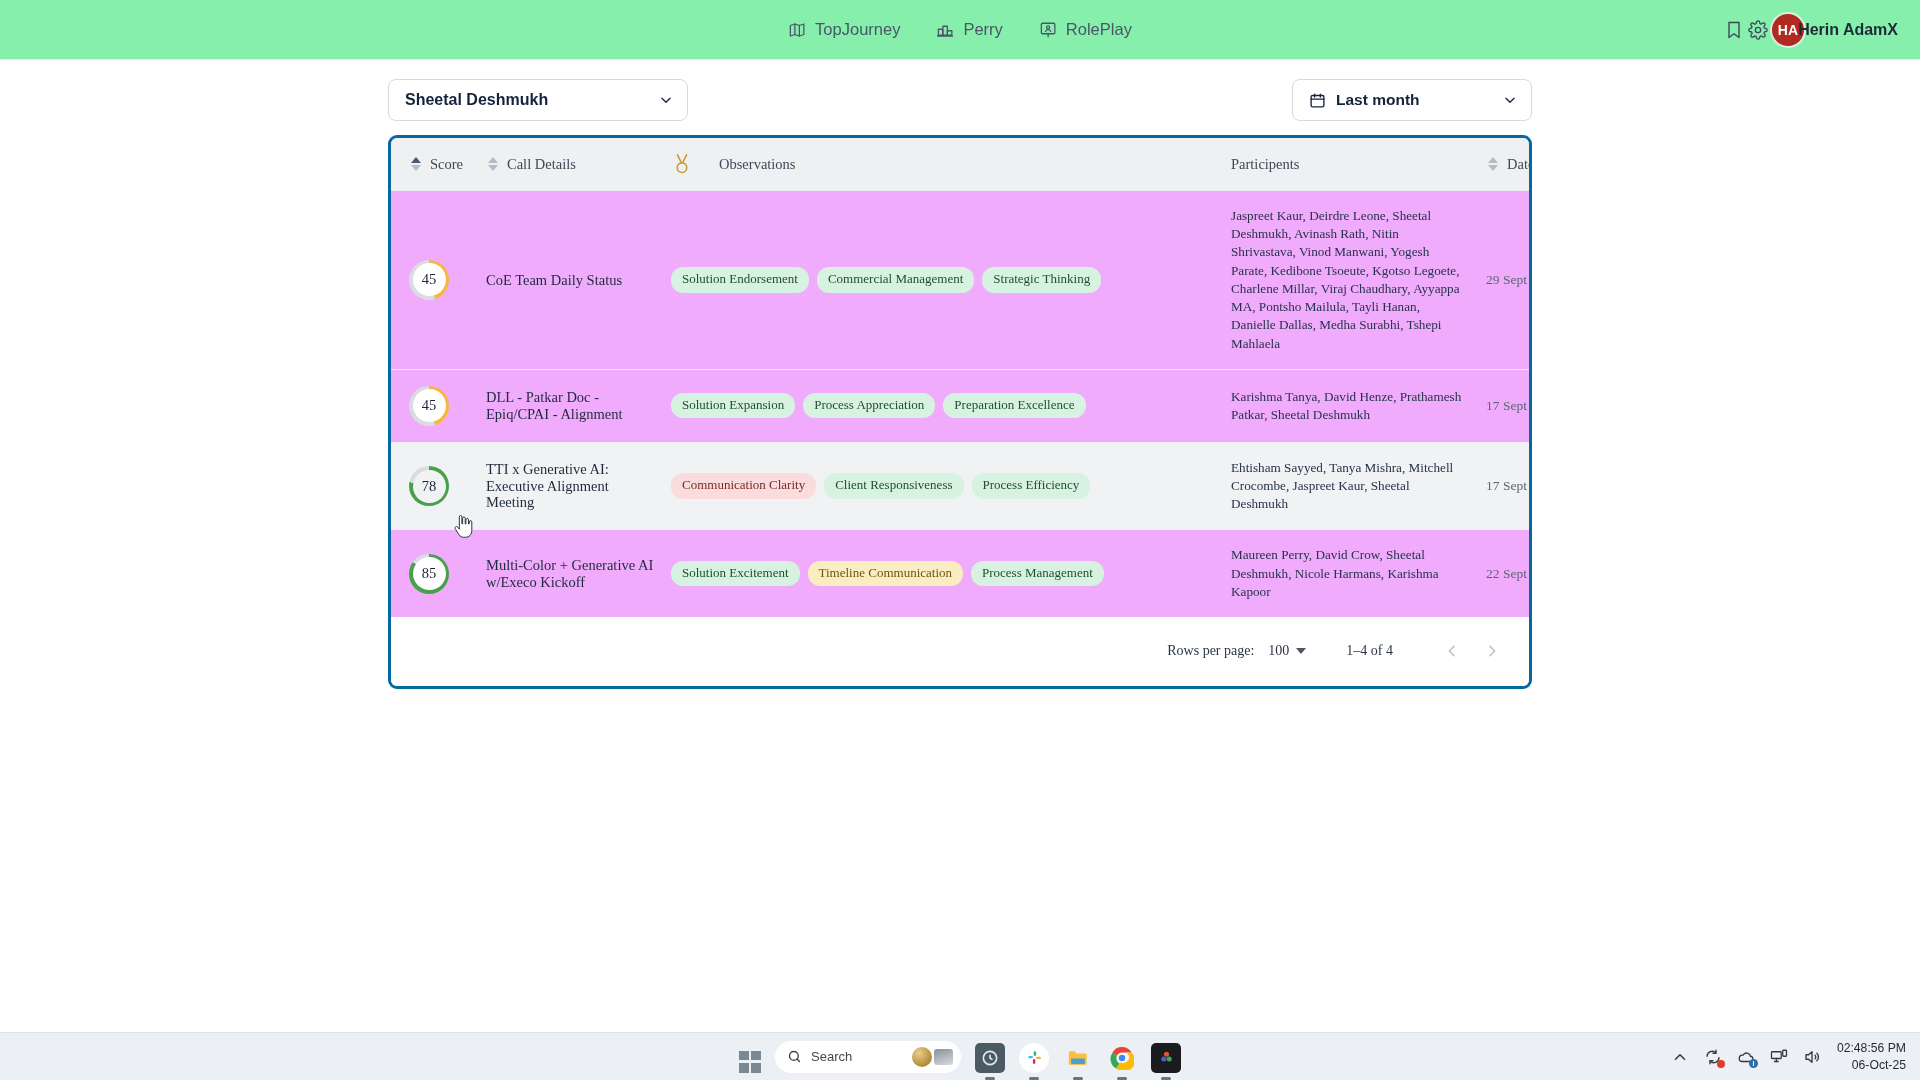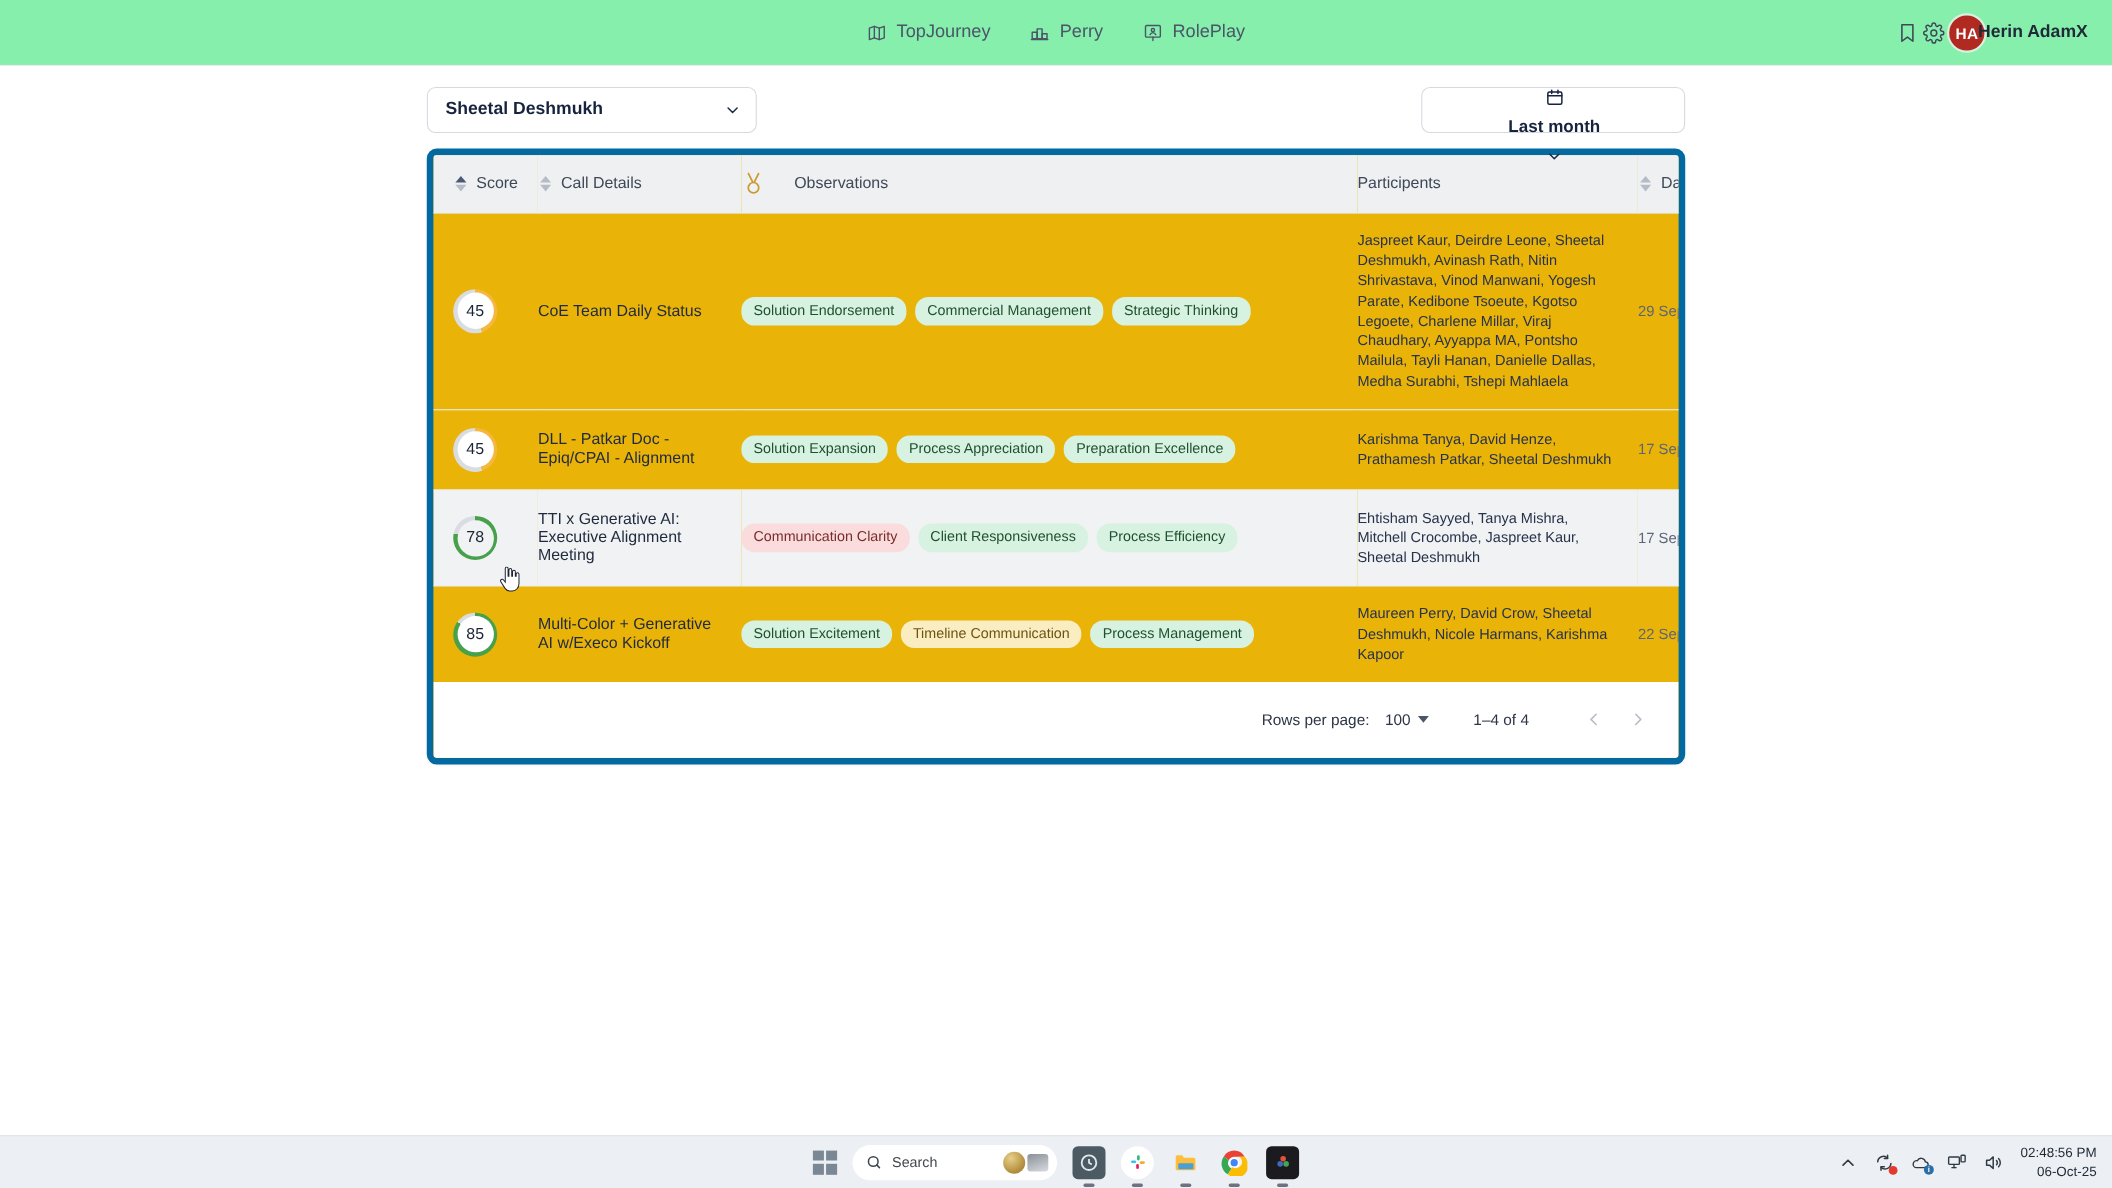--- a/index.html
+++ b/index.html
@@ -63,43 +63,44 @@
   }
   .select-box .lbl { font-size: 16px; font-weight: 700; color: #16233c; text-align: center; }
   .chev { width: 14px; height: 14px; color: #1b2a47; display:flex; align-items:center; justify-content:center;}
   .chev svg { width: 14px; height: 14px; }
 
   .date-box {
     width: 240px; height: 42px;
     border: 1px solid #d6dae0; border-radius: 8px;
     background: #fff;
     display: flex; align-items: center; gap: 10px;
-    padding: 0 14px 0 16px; cursor: pointer; flex-direction: column;
+    padding: 0 14px 0 16px; cursor: pointer;
   }
   .date-box .lbl { font-size: 15.5px; font-weight: 700; color: #16233c; flex: 1; }
   .cal { width: 17px; height: 17px; color: #16233c; display:flex;align-items:center;justify-content:center;}
   .cal svg { width: 17px; height: 17px; }
 
   .breadcrumb {
     margin: 11px 388px 0 388px;
     display: flex; align-items: center; gap: 11px;
     font-size: 15.5px;
   }
   .bc-link { color: #2d4a8a; font-weight: 700; cursor: pointer; }
   .bc-sep { color: #7b8494; font-size: 14px; }
   .bc-cur { color: #1d2738; font-weight: 700; }
 
   
   .card {
     margin: 14px 388px 0 388px;
-    background: #eab308;
-    border: 6px solid #0369a1;
+    background: #f0abfc;
+    border: 3px solid #0369a1;
     border-radius: 9px;
     overflow: hidden;
     box-shadow: 0 1px 2px rgba(16,24,40,.04);
+    font-family: Liberation Serif, serif;
   }
   table { width: 100%; border-collapse: collapse; table-layout: fixed; }
   thead tr { background: #eef0f2; }
   thead th {
     text-align: left;
     font-size: 14.5px; font-weight: 400; color: #3e4857;
     padding: 14px 0; vertical-align: middle;
   }
   .th-inner { display: flex; align-items: center; gap: 8px; }
   .sorter { width: 13px; height: 20px; display: flex; flex-direction: column; align-items: center; justify-content: center; gap: 2px; cursor: pointer; flex:0 0 auto;}
@@ -167,21 +168,21 @@
   
   .taskbar {
     position: absolute; bottom: 0; left: 0;
     width: 1920px; height: 48px;
     background: #eceff3;
     border-top: 1px solid #dfe3e8;
     display: flex; align-items: center;
   }
   .tb-center {
     position: absolute; left: 50%; transform: translateX(-50%);
-    display: flex; align-items: center; gap: 14px;
+    display: flex; align-items: flex-end; gap: 14px;
   }
   .win-logo { width: 22px; height: 22px; display: grid; grid-template-columns: 1fr 1fr; grid-template-rows: 1fr 1fr; gap: 2.5px; cursor:pointer;}
   .win-logo i { background: #7a8794; display:block; }
   .search-pill {
     width: 186px; height: 32px; background: #fff; border-radius: 16px;
     display: flex; align-items: center; gap: 9px; padding: 0 8px 0 12px;
     cursor: text; position: relative; overflow: hidden;
   }
   .search-pill .s-ico { width: 15px; height: 15px; color: #3d4650; display:flex; }
   .search-pill .s-ico svg { width: 15px; height: 15px; }

